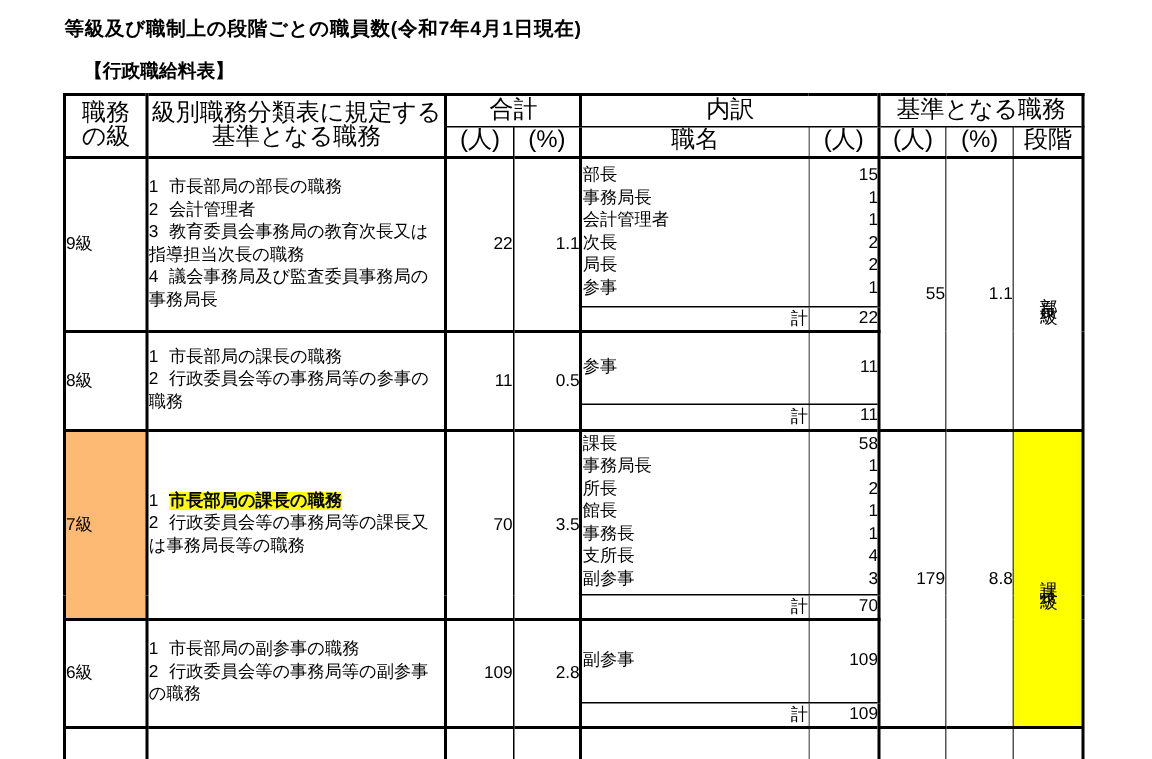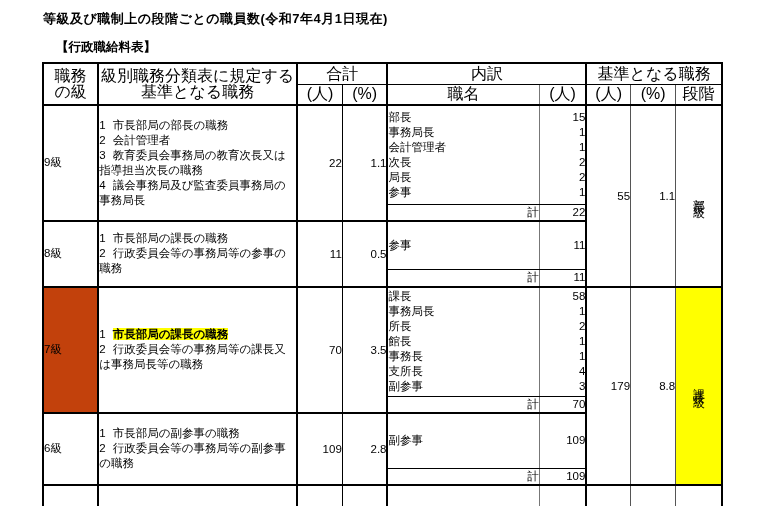--- a/index.html
+++ b/index.html
@@ -134,21 +134,21 @@
       <td class="c-jobn br2">
         <div>11</div>
       </td>
     </tr>
     <tr style="height:17px">
       <td class="c-sum brg bb2">計</td>
       <td class="c-jobn br2 bb2">11</td>
     </tr>
 
     <tr style="height:110px">
-      <td rowspan="2" class="c-grade br2 bb2 hl-bg" style="background: #c2410c;">7級</td>
+      <td rowspan="2" class="c-grade br2 bb2 hl-bg" style="background: #fdba74;">7級</td>
       <td rowspan="2" class="c-duty br2 bb2">
         <div class="duty-line"><span class="dnum">1</span><span class="hl-bg" style="background: rgb(255, 255, 0);">市長部局の課長の職務</span></div>
         <div class="duty-line"><span class="dnum">2</span><span>行政委員会等の事務局等の課長又は事務局長等の職務</span></div>
       </td>
       <td rowspan="2" class="c-num bb2">70</td>
       <td rowspan="2" class="c-num br2 bb2">3.5</td>
       <td class="c-jobs brg">
         <div>課長</div>
         <div>事務局長</div>
         <div>所長</div>

